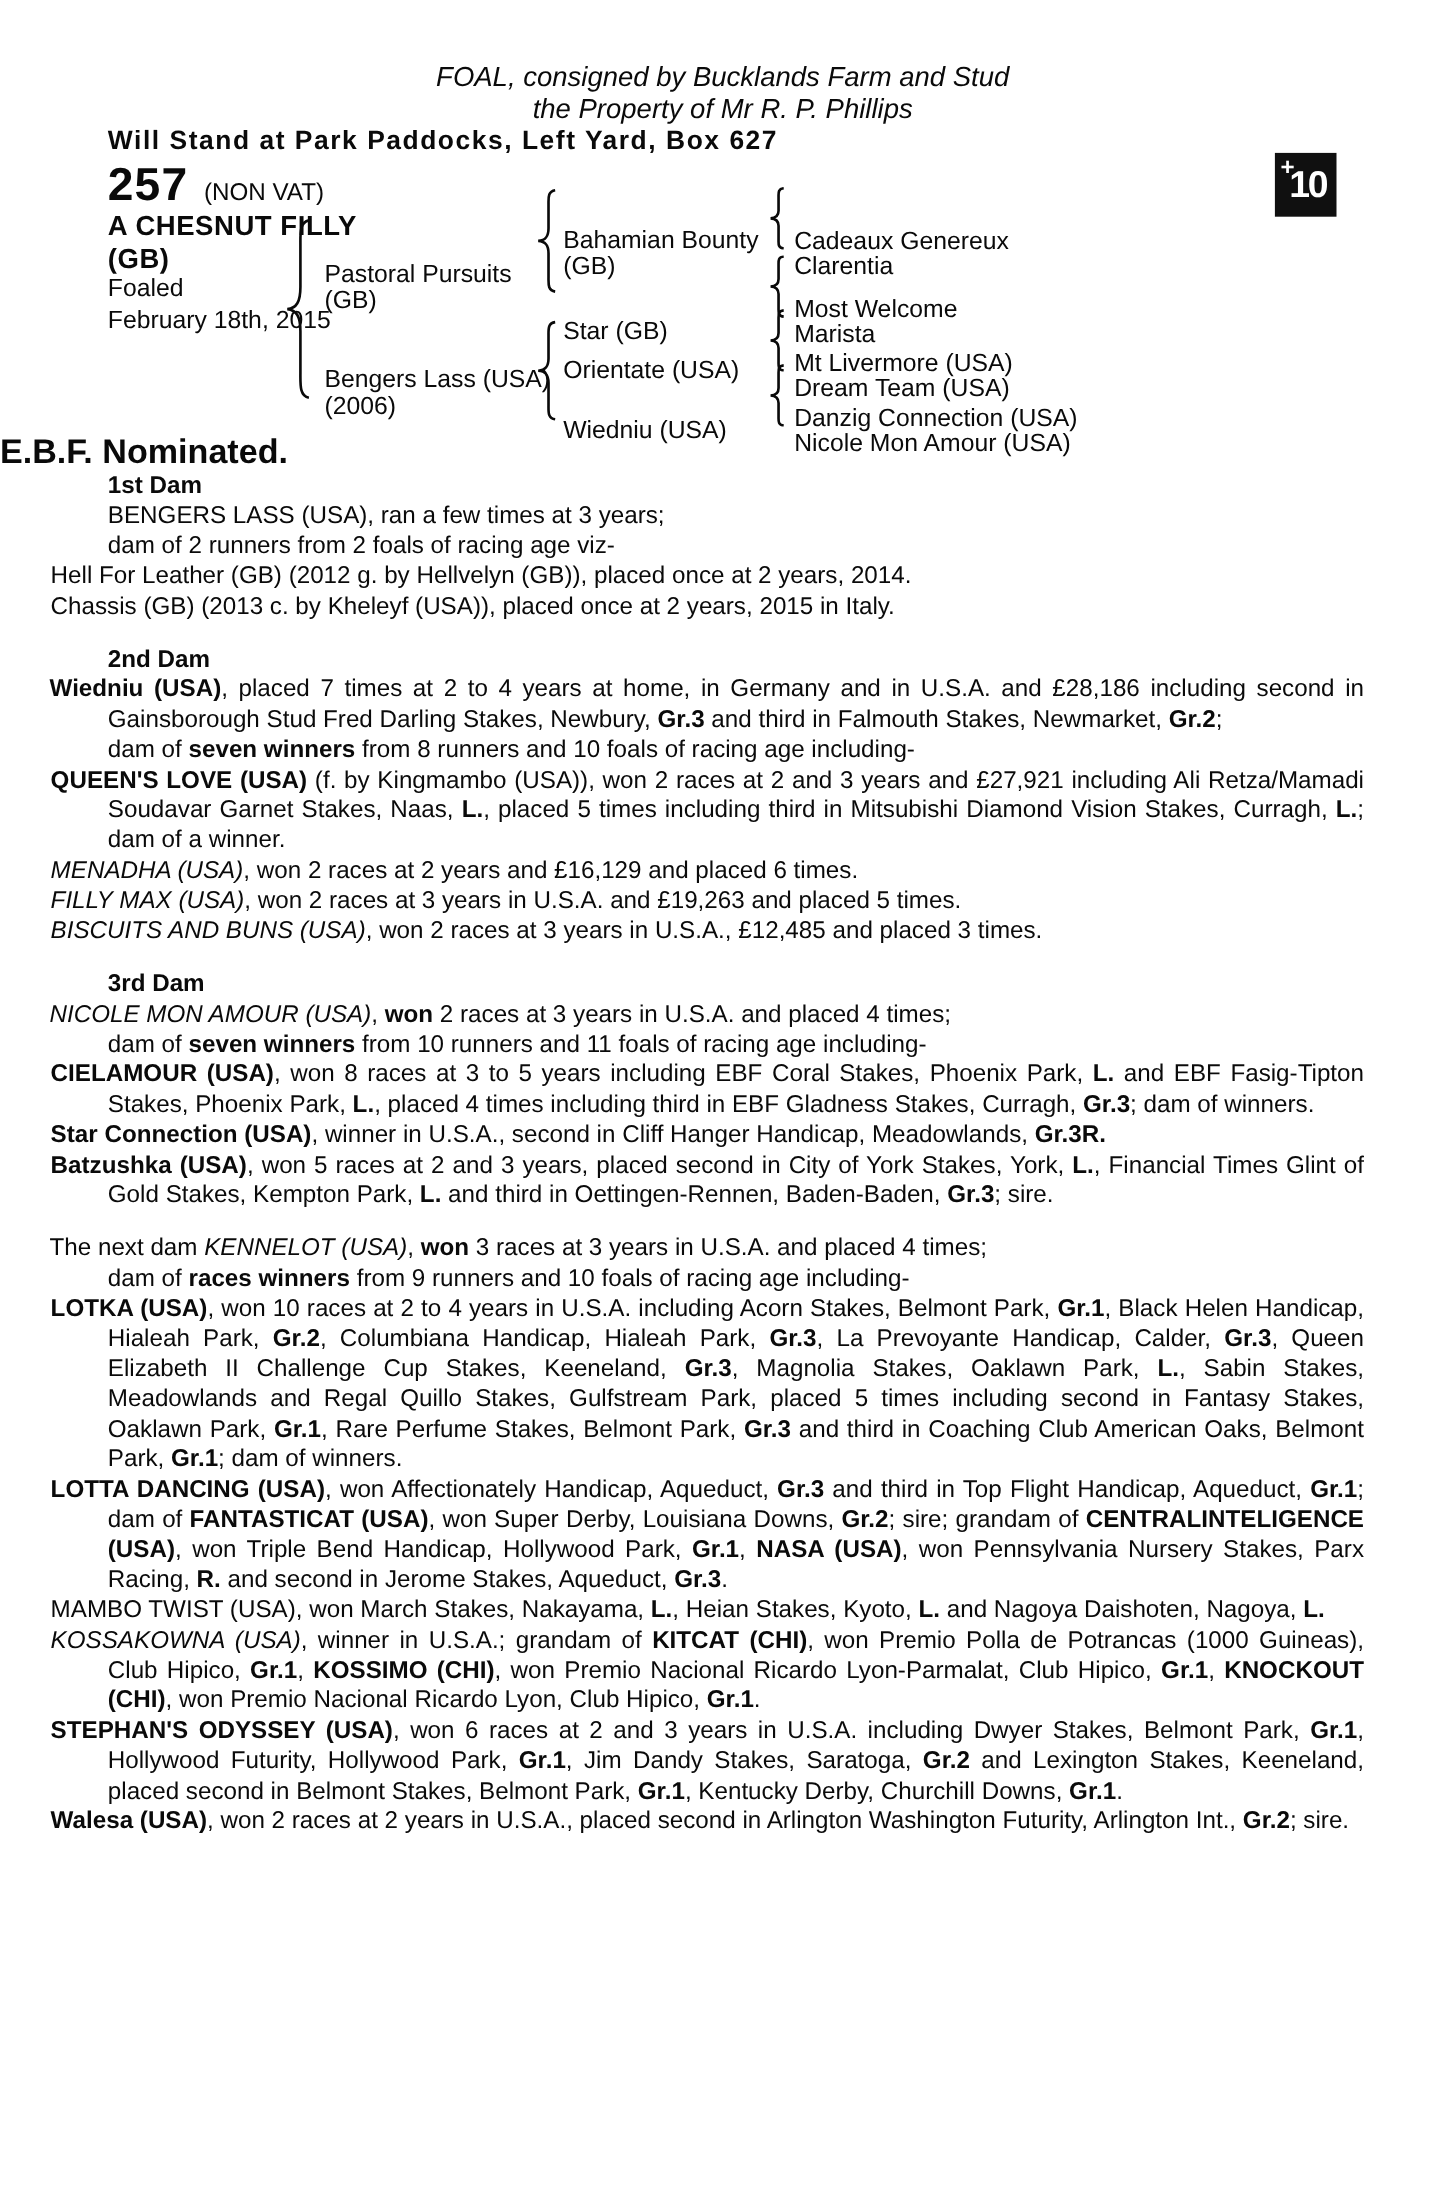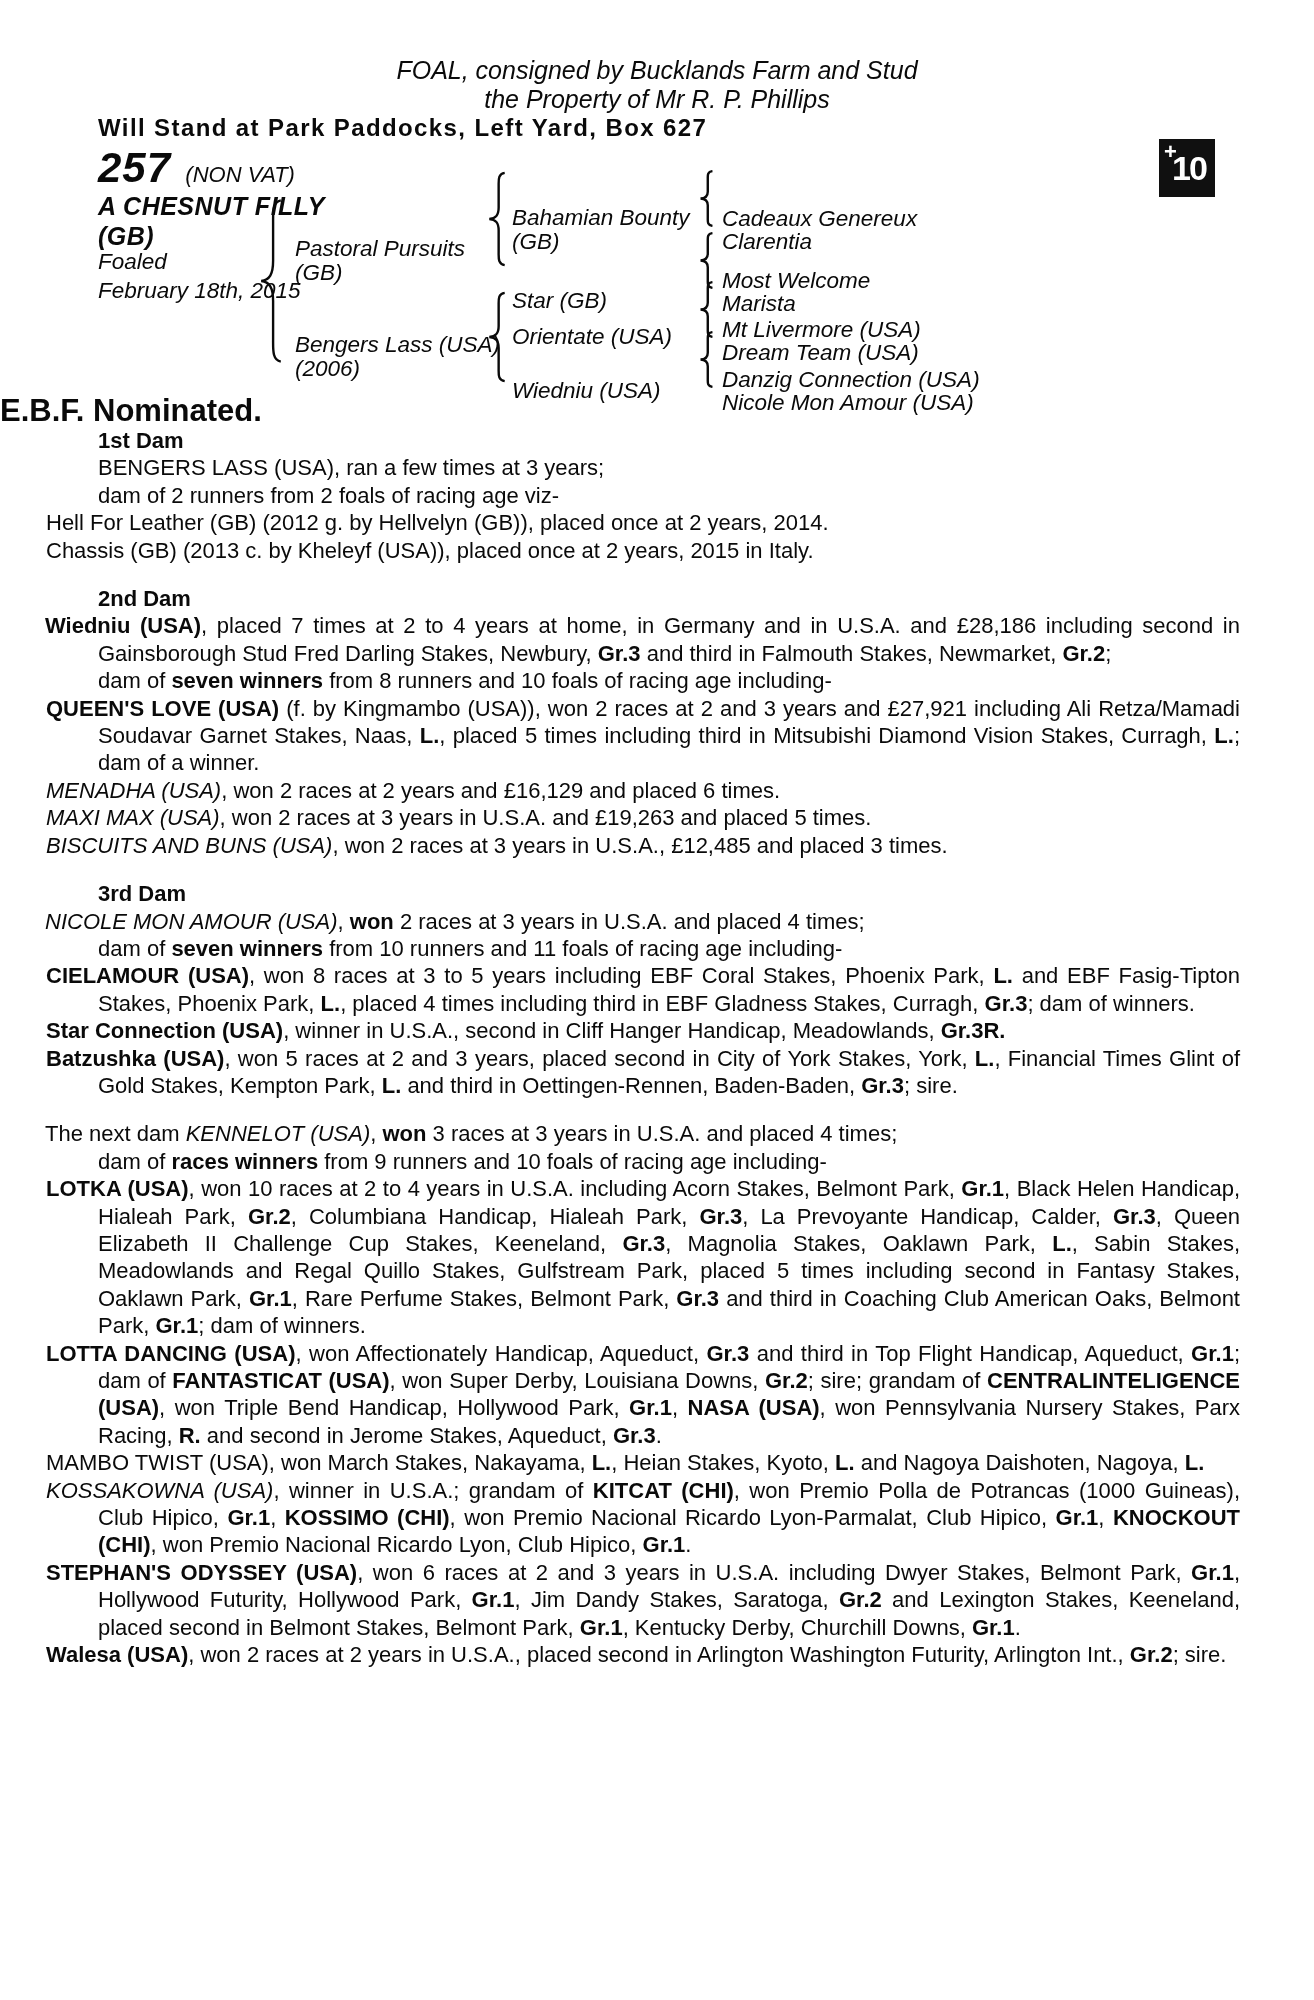--- a/index.html
+++ b/index.html
@@ -9,21 +9,21 @@
     font-family:"Liberation Sans","DejaVu Sans",sans-serif;
   }
   
   .consign{margin-top:56px;text-align:center;font-style:italic;font-size:25px;line-height:29px;}
   .stand{margin-left:98px;font-size:24px;font-weight:bold;letter-spacing:1.4px;line-height:28px;}
   
   .badge{position:absolute;left:1159px;top:139px;width:56px;height:58px;background:#101010;color:#fff;}
   .badge .plus{position:absolute;left:5px;top:0px;font-size:22px;font-weight:bold;}
   .badge .num{position:absolute;left:13px;top:10px;font-size:34px;font-weight:bold;letter-spacing:-2px;}
   
-  .ped{position:relative;height:255px;font-size:22.5px;font-style:italic;}
+  .ped{position:relative;height:255px;font-size:22.5px;}
   .abs{position:absolute;white-space:nowrap;}
   .lot-row{left:98px;top:2px;}
   .lot-num{font-size:42px;font-weight:bold;letter-spacing:1px;}
   .lot-vat{font-size:22px;margin-left:8px;}
   .h-name{left:98px;top:49px;font-size:25px;font-weight:bold;line-height:30px;letter-spacing:0.5px;}
   .foaled{left:98px;top:106px;line-height:28.5px;}
   .ped-name{line-height:23.5px;margin-top:32px;}
   .sire-pos{left:295px;top:63px;}
   .dam-pos{left:295px;top:159px;}
   .gp1-pos{left:512px;top:32px;}
@@ -149,21 +149,21 @@
     <p class="p0"><span>BENGERS LASS (USA), ran a few times at 3 years;</span></p>
     <p class="p0"><span>dam of 2 runners from 2 foals of racing age viz-</span></p>
     <p class="p1"><span>Hell For Leather (GB) (2012 g. by Hellvelyn (GB)), placed once at 2 years, 2014.</span></p>
     <p class="p1"><span>Chassis (GB) (2013 c. by Kheleyf (USA)), placed once at 2 years, 2015 in Italy.</span></p>
     <div class="gap"></div>
     <p class="sec-h">2nd Dam</p>
     <p class="p0h"><span style="font-weight: bold;">Wiedniu (USA)</span><span>, placed 7 times at 2 to 4 years at home, in Germany and in U.S.A. and £28,186 including second in Gainsborough Stud Fred Darling Stakes, Newbury, </span><span style="font-weight: bold;">Gr.3</span><span> and third in Falmouth Stakes, Newmarket, </span><span style="font-weight: bold;">Gr.2</span><span>;</span></p>
     <p class="p0"><span>dam of </span><span style="font-weight: bold;">seven winners</span><span> from 8 runners and 10 foals of racing age including-</span></p>
     <p class="p1"><span style="font-weight: bold;">QUEEN'S LOVE (USA)</span><span> (f. by Kingmambo (USA)), won 2 races at 2 and 3 years and £27,921 including Ali Retza/Mamadi Soudavar Garnet Stakes, Naas, </span><span style="font-weight: bold;">L.</span><span>, placed 5 times including third in Mitsubishi Diamond Vision Stakes, Curragh, </span><span style="font-weight: bold;">L.</span><span>; dam of a winner.</span></p>
     <p class="p1"><span style="font-style: italic;">MENADHA (USA)</span><span>, won 2 races at 2 years and £16,129 and placed 6 times.</span></p>
-    <p class="p1"><span style="font-style: italic;">MAXI MAX (USA)</span><span>, won 2 races at 3 years in U.S.A. and £19,263 and placed 5 times.</span></p>
+    <p class="p1"><span style="font-style: italic;">FILLY MAX (USA)</span><span>, won 2 races at 3 years in U.S.A. and £19,263 and placed 5 times.</span></p>
     <p class="p1"><span style="font-style: italic;">BISCUITS AND BUNS (USA)</span><span>, won 2 races at 3 years in U.S.A., £12,485 and placed 3 times.</span></p>
     <div class="gap"></div>
     <p class="sec-h">3rd Dam</p>
     <p class="p0h"><span style="font-style: italic;">NICOLE MON AMOUR (USA)</span><span>, </span><span style="font-weight: bold;">won</span><span> 2 races at 3 years in U.S.A. and placed 4 times;</span></p>
     <p class="p0"><span>dam of </span><span style="font-weight: bold;">seven winners</span><span> from 10 runners and 11 foals of racing age including-</span></p>
     <p class="p1"><span style="font-weight: bold;">CIELAMOUR (USA)</span><span>, won 8 races at 3 to 5 years including EBF Coral Stakes, Phoenix Park, </span><span style="font-weight: bold;">L.</span><span> and EBF Fasig-Tipton Stakes, Phoenix Park, </span><span style="font-weight: bold;">L.</span><span>, placed 4 times including third in EBF Gladness Stakes, Curragh, </span><span style="font-weight: bold;">Gr.3</span><span>; dam of winners.</span></p>
     <p class="p2"><span style="font-weight: bold;">Star Connection (USA)</span><span>, winner in U.S.A., second in Cliff Hanger Handicap, Meadowlands, </span><span style="font-weight: bold;">Gr.3R.</span></p>
     <p class="p1"><span style="font-weight: bold;">Batzushka (USA)</span><span>, won 5 races at 2 and 3 years, placed second in City of York Stakes, York, </span><span style="font-weight: bold;">L.</span><span>, Financial Times Glint of Gold Stakes, Kempton Park, </span><span style="font-weight: bold;">L.</span><span> and third in Oettingen-Rennen, Baden-Baden, </span><span style="font-weight: bold;">Gr.3</span><span>; sire.</span></p>
     <div class="gap"></div>
     <p class="p0h"><span>The next dam </span><span style="font-style: italic;">KENNELOT (USA)</span><span>, </span><span style="font-weight: bold;">won</span><span> 3 races at 3 years in U.S.A. and placed 4 times;</span></p>

